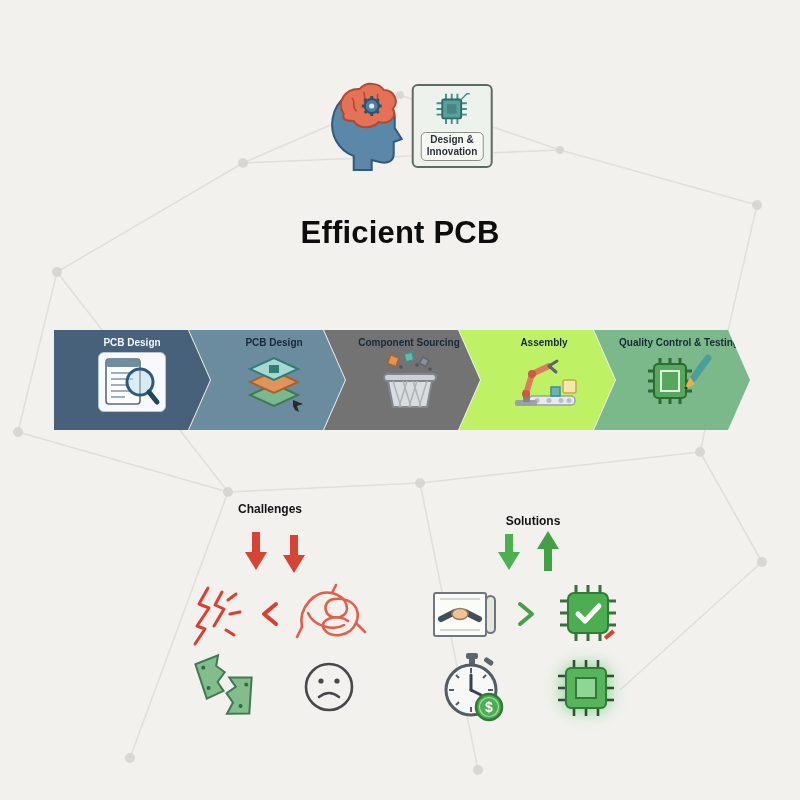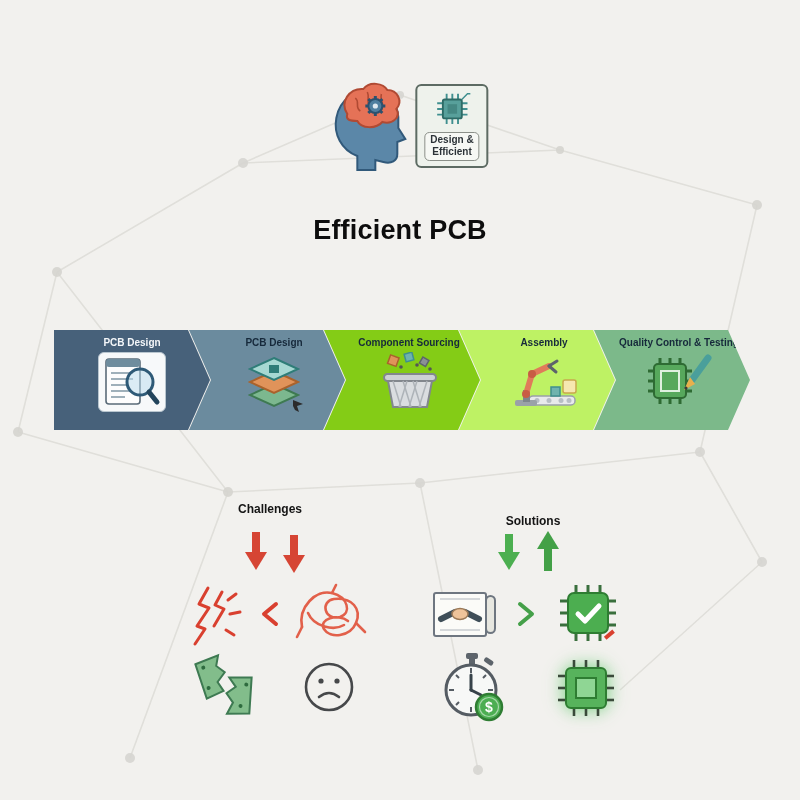--- a/index.html
+++ b/index.html
@@ -17,21 +17,21 @@
   
   .logo{position:absolute;top:78px;left:50%;transform:translateX(-50%);margin-left:6px;
     display:flex;align-items:center;gap:2px;}
   .logo-panel{display:flex;flex-direction:column;align-items:center;gap:6px;
     background:#eef2ec;border:2px solid #5d6b63;border-radius:6px;padding:4px 7px 5px;}
   .logo-label{font-size:10px;font-weight:700;color:#2c3338;text-align:center;line-height:1.25;
     border:1px solid #8b9089;border-radius:5px;padding:1px 5px;background:#f6f8f4;}
 
   
   .title{position:absolute;top:212px;left:0;width:100%;text-align:center;
-    font-size:27px;font-weight:700;line-height:1.35;color:#0d0d0d;letter-spacing:.2px;}
+    font-size:31px;font-weight:700;line-height:1.35;color:#0d0d0d;letter-spacing:.2px;}
 
   
   .flow{position:absolute;top:330px;left:54px;height:73px;display:flex;}
   .chev{position:relative;width:156px;height:100px;flex:0 0 auto;
     display:flex;flex-direction:column;align-items:center;padding-top:7px;box-sizing:border-box;
     clip-path:polygon(0 0, calc(100% - 22px) 0, 100% 50%, calc(100% - 22px) 100%, 0 100%, 22px 50%);}
   .chev.first{clip-path:polygon(0 0, calc(100% - 22px) 0, 100% 50%, calc(100% - 22px) 100%, 0 100%);}
   .chev + .chev{margin-left:-21px;padding-left:16px;padding-right:2px;}
   .step-label{font-size:10px;font-weight:700;color:#16293b;white-space:nowrap;margin-bottom:4px;}
   .chev.first .step-label{color:#f3f6f9;}
@@ -110,21 +110,21 @@
           <line x1="30" y1="14" x2="36" y2="14"></line>
             <line x1="30" y1="20" x2="36" y2="20"></line>
             <line x1="30" y1="26" x2="36" y2="26"></line>
         </g>
         <rect x="10" y="10" width="20" height="20" rx="2" fill="#58a09b" stroke="#2e6b66" stroke-width="2"></rect>
         <rect x="15" y="15" width="10" height="10" fill="#2e6b66" opacity="0.45"></rect>
         <polyline points="30,10 36,4 39,4" fill="none" stroke="#3f8f8f" stroke-width="1.5"></polyline>
       </svg>
       <div class="logo-label">
         <div>Design &amp;</div>
-        <div>Efficient</div>
+        <div>Innovation</div>
       </div>
     </div>
   </div>
 
   <div class="title">
     <div>Efficient PCB</div>
   </div>
 
   <div class="flow">
 
@@ -153,21 +153,21 @@
         <svg width="62" height="62" viewBox="0 0 62 62">
           <polygon points="31,32 55,43 31,54 7,43" fill="#7cb88f" stroke="#3e7a52" stroke-width="2"></polygon>
           <polygon points="31,19 55,30 31,41 7,30" fill="#e0935a" stroke="#a9622c" stroke-width="2"></polygon>
           <polygon points="31,6 55,17 31,28 7,17" fill="#a6d8d2" stroke="#2f7d78" stroke-width="2"></polygon>
           <rect x="26" y="13" width="10" height="8" fill="#2f7d78"></rect>
           <polygon points="50,48 60,52 54,54 56,60 52,58 50,54" fill="#2b2b2b"></polygon>
         </svg>
       </div>
     </div>
 
-    <div class="chev" style="background: #84cc16;">
+    <div class="chev" style="background: #737373;">
       <div class="step-label">Component Sourcing</div>
       <div>
         <svg width="64" height="60" viewBox="0 0 64 60">
           <rect x="12" y="4" width="9" height="9" fill="#e0935a" stroke="#a9622c" stroke-width="1.5" transform="rotate(20 16 8)"></rect>
           <rect x="28" y="1" width="8" height="8" fill="#6fb3ae" stroke="#3f8f8f" stroke-width="1.5" transform="rotate(-15 32 5)"></rect>
           <rect x="44" y="6" width="7" height="7" fill="#8a9096" stroke="#5d646b" stroke-width="1.5" transform="rotate(30 47 9)"></rect>
           <circle cx="24" cy="15" r="1.8" fill="#555"></circle>
             <circle cx="40" cy="13" r="1.8" fill="#555"></circle>
             <circle cx="53" cy="17" r="1.8" fill="#555"></circle>
           <rect x="7" y="22" width="52" height="7" rx="3.5" fill="#cdd1d5" stroke="#82878d" stroke-width="2"></rect>

